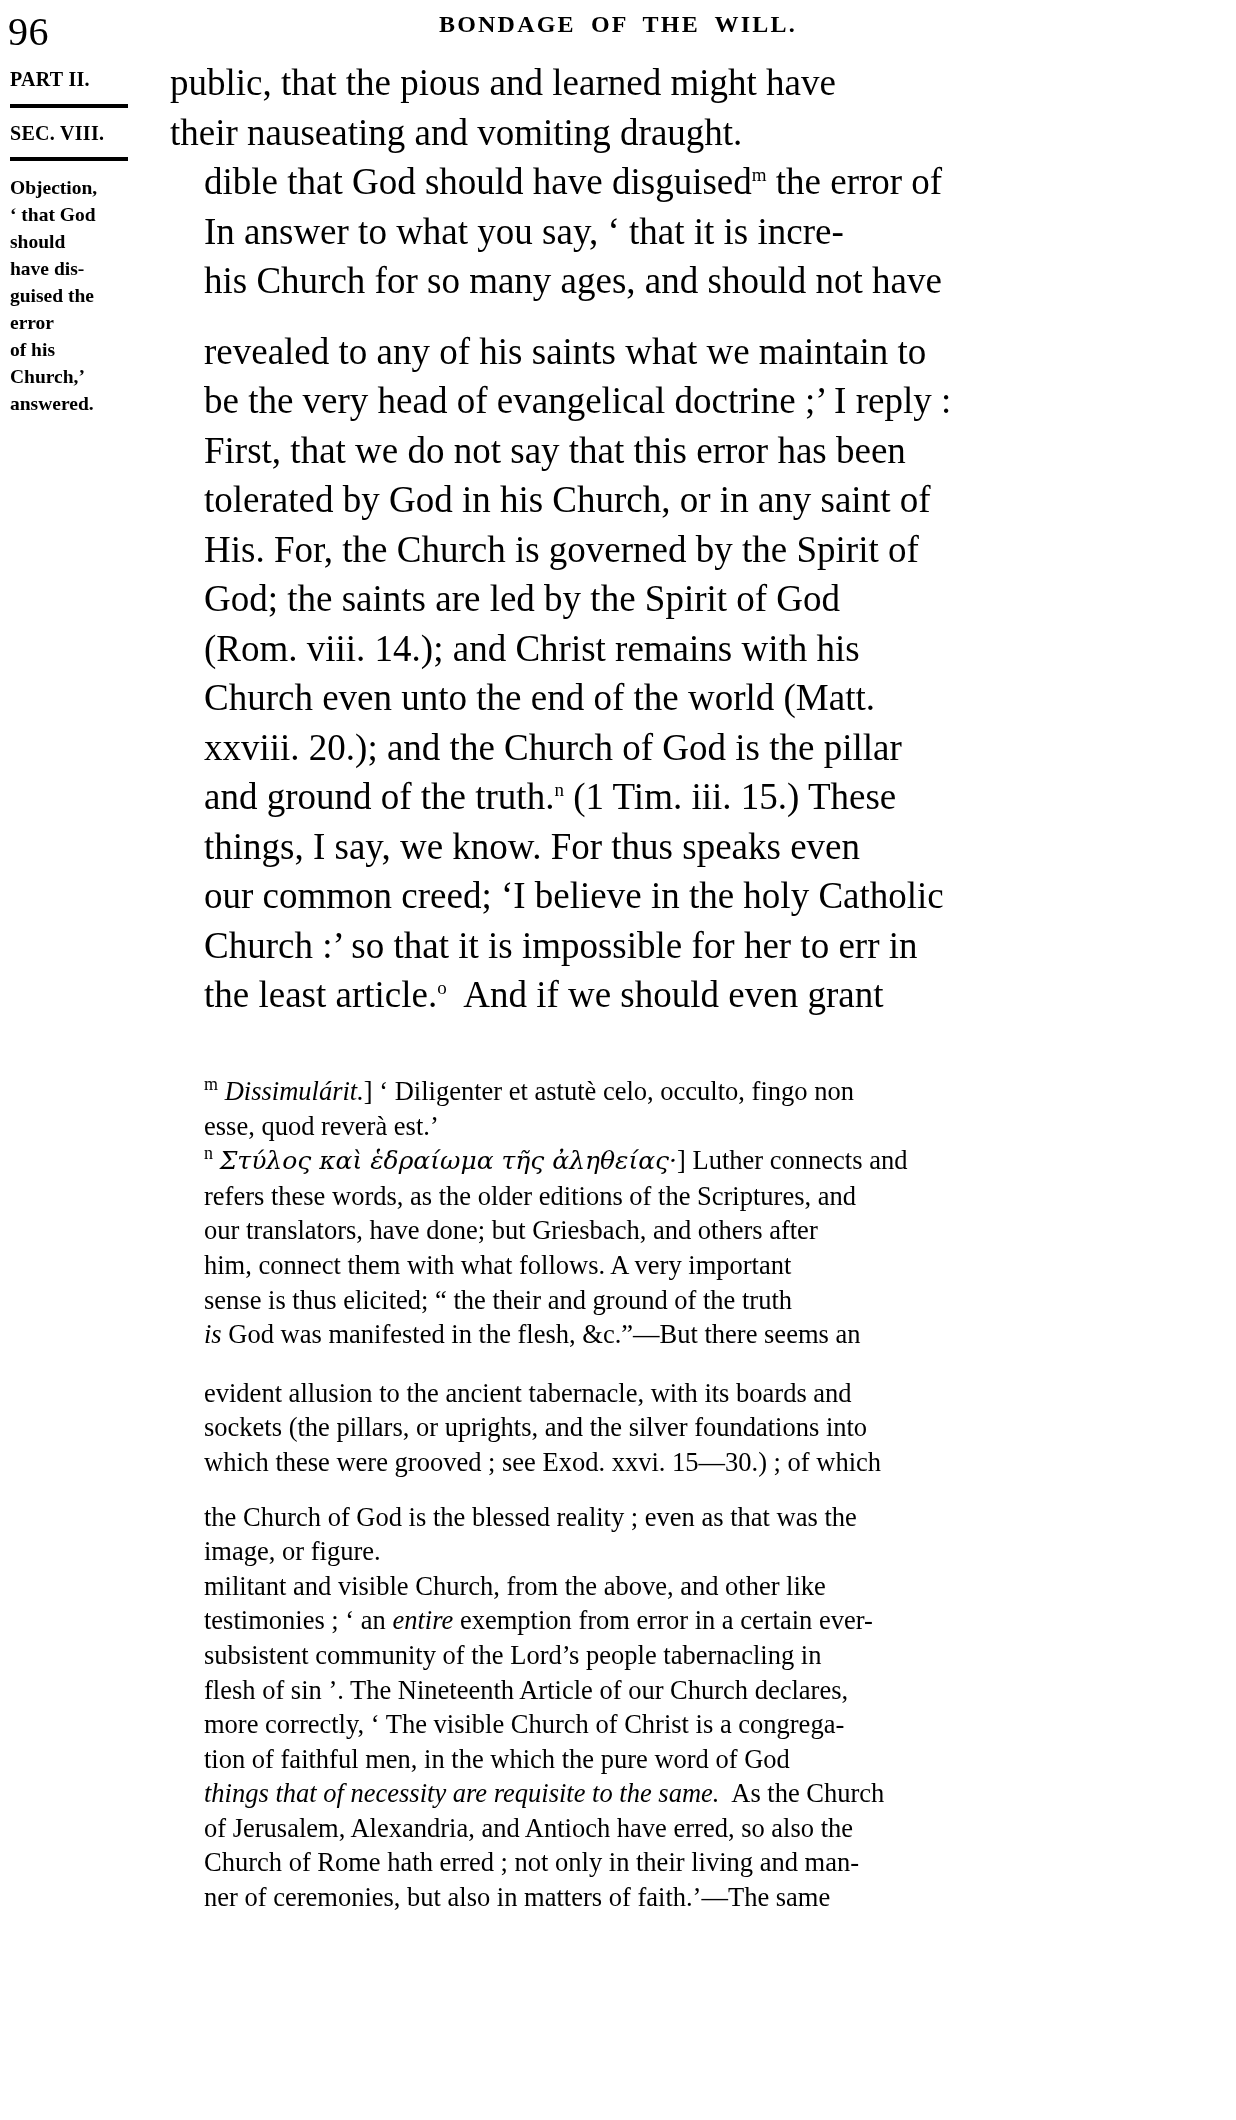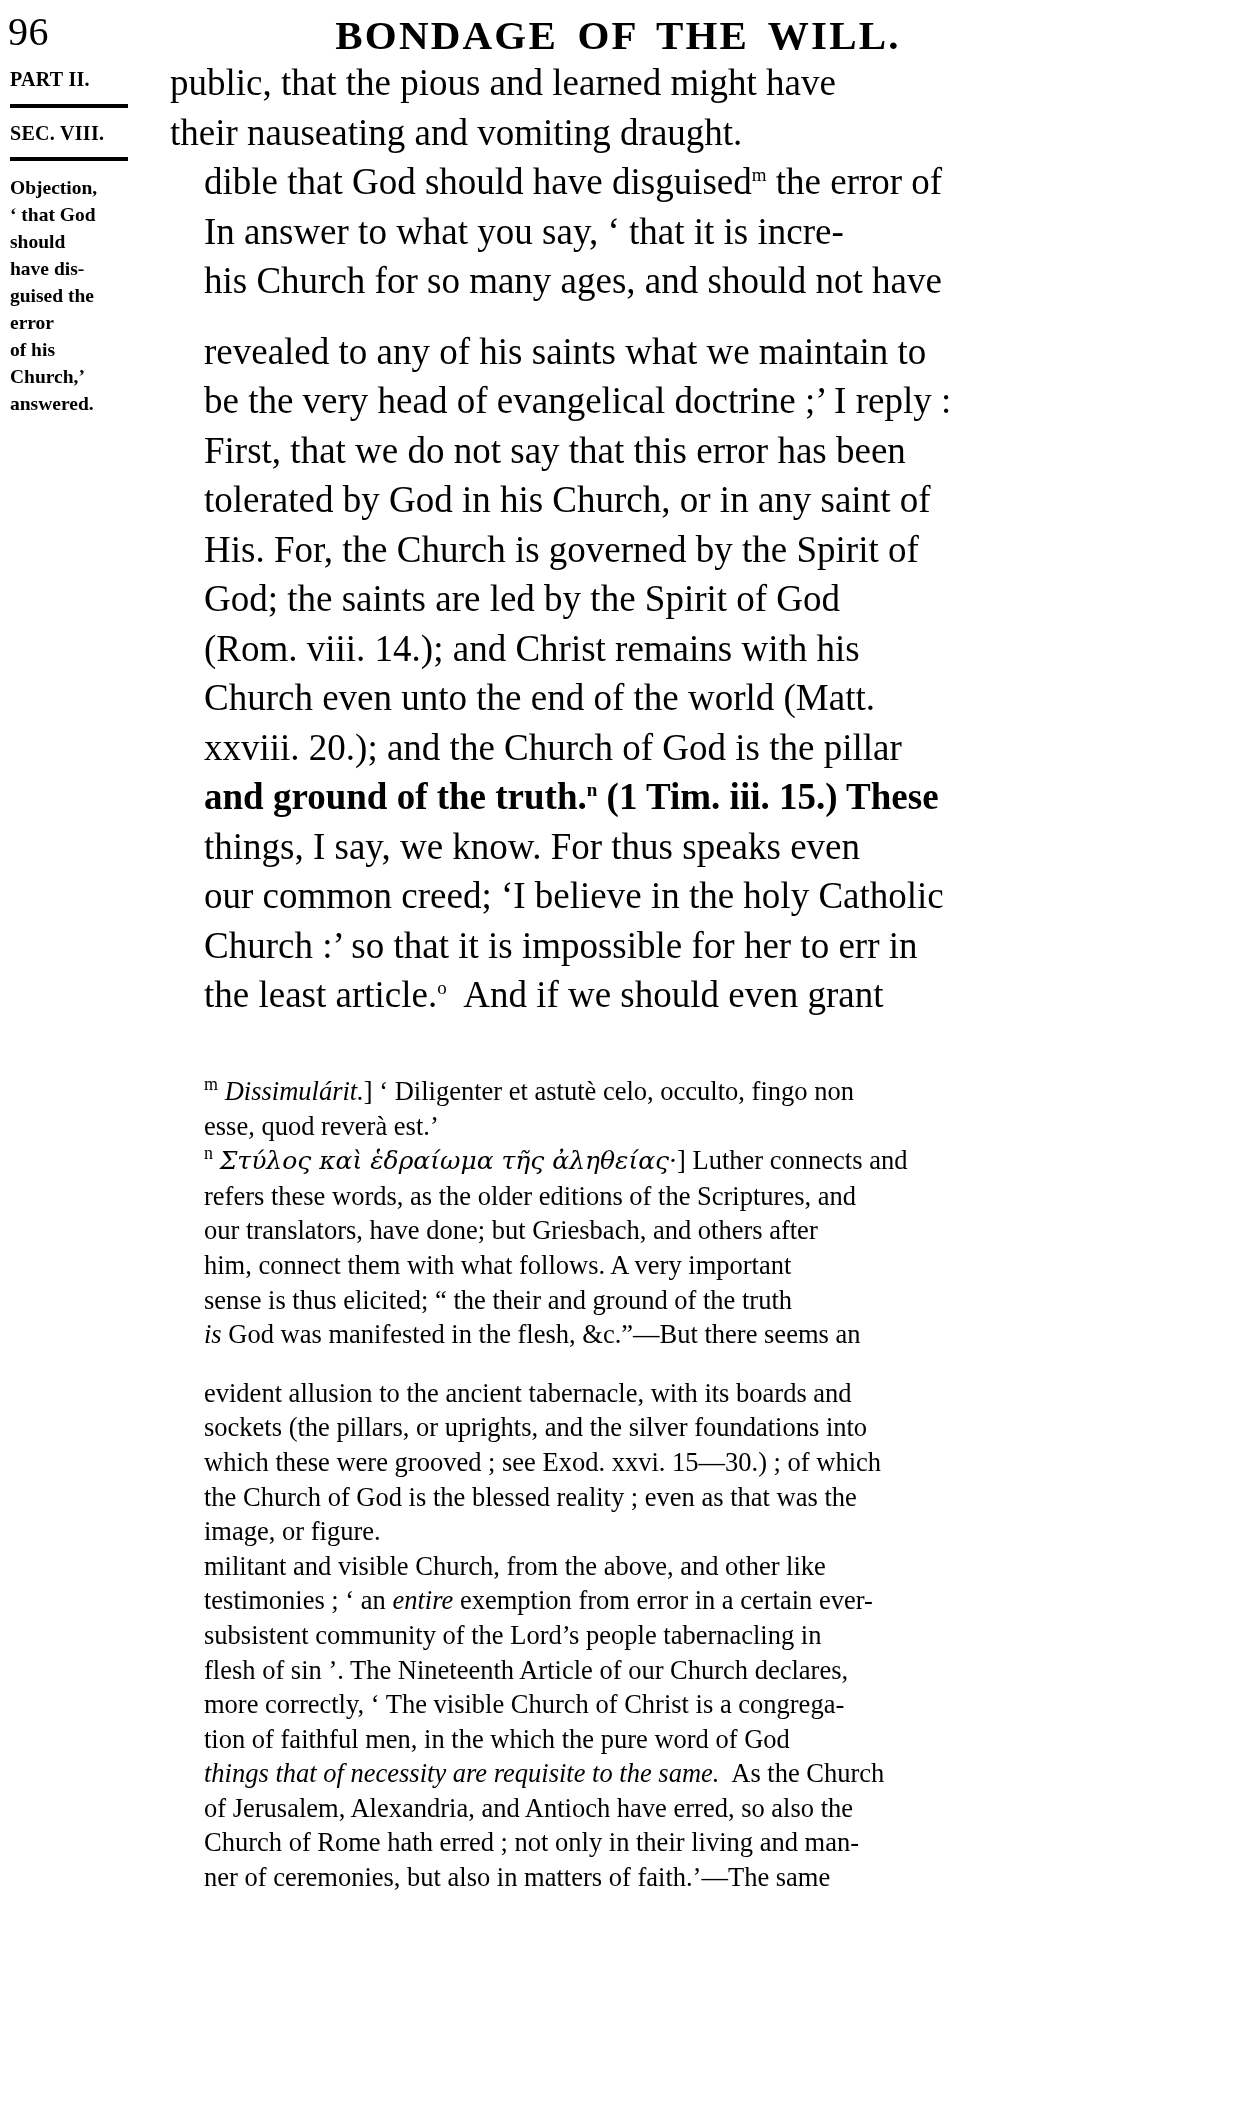--- a/index.html
+++ b/index.html
@@ -36,21 +36,21 @@
     font-size: 40px;
     letter-spacing: 0.5px;
     font-family: "Liberation Serif", "DejaVu Serif", serif;
   }
   .runtitle {
     position: absolute;
     left: 0;
     top: 5px;
     width: 1236px;
     text-align: center;
-    font-size: 41px;
+    font-size: 24px;
     font-weight: bold;
     letter-spacing: 2.2px;
     word-spacing: 7px;
     font-family: "Liberation Serif", "DejaVu Serif", serif;
   }
 
   
   .sidenotes {
     position: absolute;
     left: 10px;
@@ -182,21 +182,21 @@
     </p>
 
     <p>
       <span class="line" style="text-indent: 34px; display: block; transform-origin: left center; transform: scaleX(1);">First, that we do not say that this error has been</span>
       <span class="line" style="display: block; transform-origin: left center; transform: scaleX(1);">tolerated by God in his Church, or in any saint of</span>
       <span class="line" style="display: block; transform-origin: left center; transform: scaleX(1);">His. For, the Church is governed by the Spirit of</span>
       <span class="line" style="display: block; transform-origin: left center; transform: scaleX(1);">God; the saints are led by the Spirit of God</span>
       <span class="line" style="display: block; transform-origin: left center; transform: scaleX(1);">(Rom. viii. 14.); and Christ remains with his</span>
       <span class="line" style="display: block; transform-origin: left center; transform: scaleX(1);">Church even unto the end of the world (Matt.</span>
       <span class="line" style="display: block; transform-origin: left center; transform: scaleX(1);">xxviii. 20.); and the Church of God is the pillar</span>
-      <span class="line" style="display: block; transform-origin: left center; transform: scaleX(1); font-weight: bold;"><span>and ground of the truth.</span><sup class="note">n</sup> <span>(1 Tim. iii. 15.)   These</span></span>
+      <span class="line" style="display: block; transform-origin: left center; transform: scaleX(1);"><span>and ground of the truth.</span><sup class="note">n</sup> <span>(1 Tim. iii. 15.)   These</span></span>
       <span class="line" style="display: block; transform-origin: left center; transform: scaleX(1);">things, I say, we know.   For thus speaks even</span>
       <span class="line" style="display: block; transform-origin: left center; transform: scaleX(1);">our common creed; ‘I believe in the holy Catholic</span>
       <span class="line" style="display: block; transform-origin: left center; transform: scaleX(1);">Church :’ so that it is impossible for her to err in</span>
       <span class="line" style="display: block; transform-origin: left center; transform: scaleX(1);"><span>the least article.</span><sup class="note">o</sup>&nbsp; <span>And if we should even grant</span></span>
     </p>
 
   </div>
 
   <div class="footnotes">
 
@@ -208,21 +208,21 @@
     <p>
       <span class="fn-line" style="text-indent: 36px; display: block; transform-origin: left center; transform: scaleX(1);"><sup class="fn-mark">n</sup> <span class="grk">Στύλος καὶ ἑδραίωμα τῆς ἀληθείας·</span><span>]   Luther connects and</span></span>
       <span class="fn-line" style="display: block; transform-origin: left center; transform: scaleX(1);">refers these words, as the older editions of the Scriptures, and</span>
       <span class="fn-line" style="display: block; transform-origin: left center; transform: scaleX(1);">our translators, have done; but Griesbach, and others after</span>
       <span class="fn-line" style="display: block; transform-origin: left center; transform: scaleX(1);">him, connect them with what follows.   A very important</span>
       <span class="fn-line" style="display: block; transform-origin: left center; transform: scaleX(1);">sense is thus elicited; “ the their and ground of the truth</span>
       <span class="fn-line" style="display: block; transform-origin: left center; transform: scaleX(1);"><span class="it">is</span> <span>God was manifested in the flesh, &amp;c.”—But there seems an</span></span>
       <span class="fn-line" style="display: block; transform-origin: left center; transform: scaleX(1); margin-top: 24px;">evident allusion to the ancient tabernacle, with its boards and</span>
       <span class="fn-line" style="display: block; transform-origin: left center; transform: scaleX(1);">sockets (the pillars, or uprights, and the silver foundations into</span>
       <span class="fn-line" style="display: block; transform-origin: left center; transform: scaleX(1);">which these were grooved ; see Exod. xxvi. 15—30.) ; of which</span>
-      <span class="fn-line" style="display: block; transform-origin: left center; transform: scaleX(1);">the Church of God is the blessed reality ; even as that was the</span>
+      <span class="fn-line" style="display: block; transform-origin: left center; transform: scaleX(1); margin-top: 20px;">the Church of God is the blessed reality ; even as that was the</span>
       <span class="fn-line">image, or figure.</span>
     </p>
 
     <p>
       <span class="fn-line" style="display: block; transform-origin: left center; transform: scaleX(1);">militant and visible Church, from the above, and other like</span>
       <span class="fn-line" style="display: block; transform-origin: left center; transform: scaleX(1);"><span>testimonies ; ‘ an</span> <span class="it">entire</span> <span>exemption from error in a certain ever-</span></span>
       <span class="fn-line" style="display: block; transform-origin: left center; transform: scaleX(1);">subsistent community of the Lord’s people tabernacling in</span>
       <span class="fn-line" style="display: block; transform-origin: left center; transform: scaleX(1);">flesh of sin ’.   The Nineteenth Article of our Church declares,</span>
       <span class="fn-line" style="display: block; transform-origin: left center; transform: scaleX(1);">more correctly, ‘ The visible Church of Christ is a congrega-</span>
       <span class="fn-line" style="display: block; transform-origin: left center; transform: scaleX(1);">tion of faithful men, in the which the pure word of God</span>

